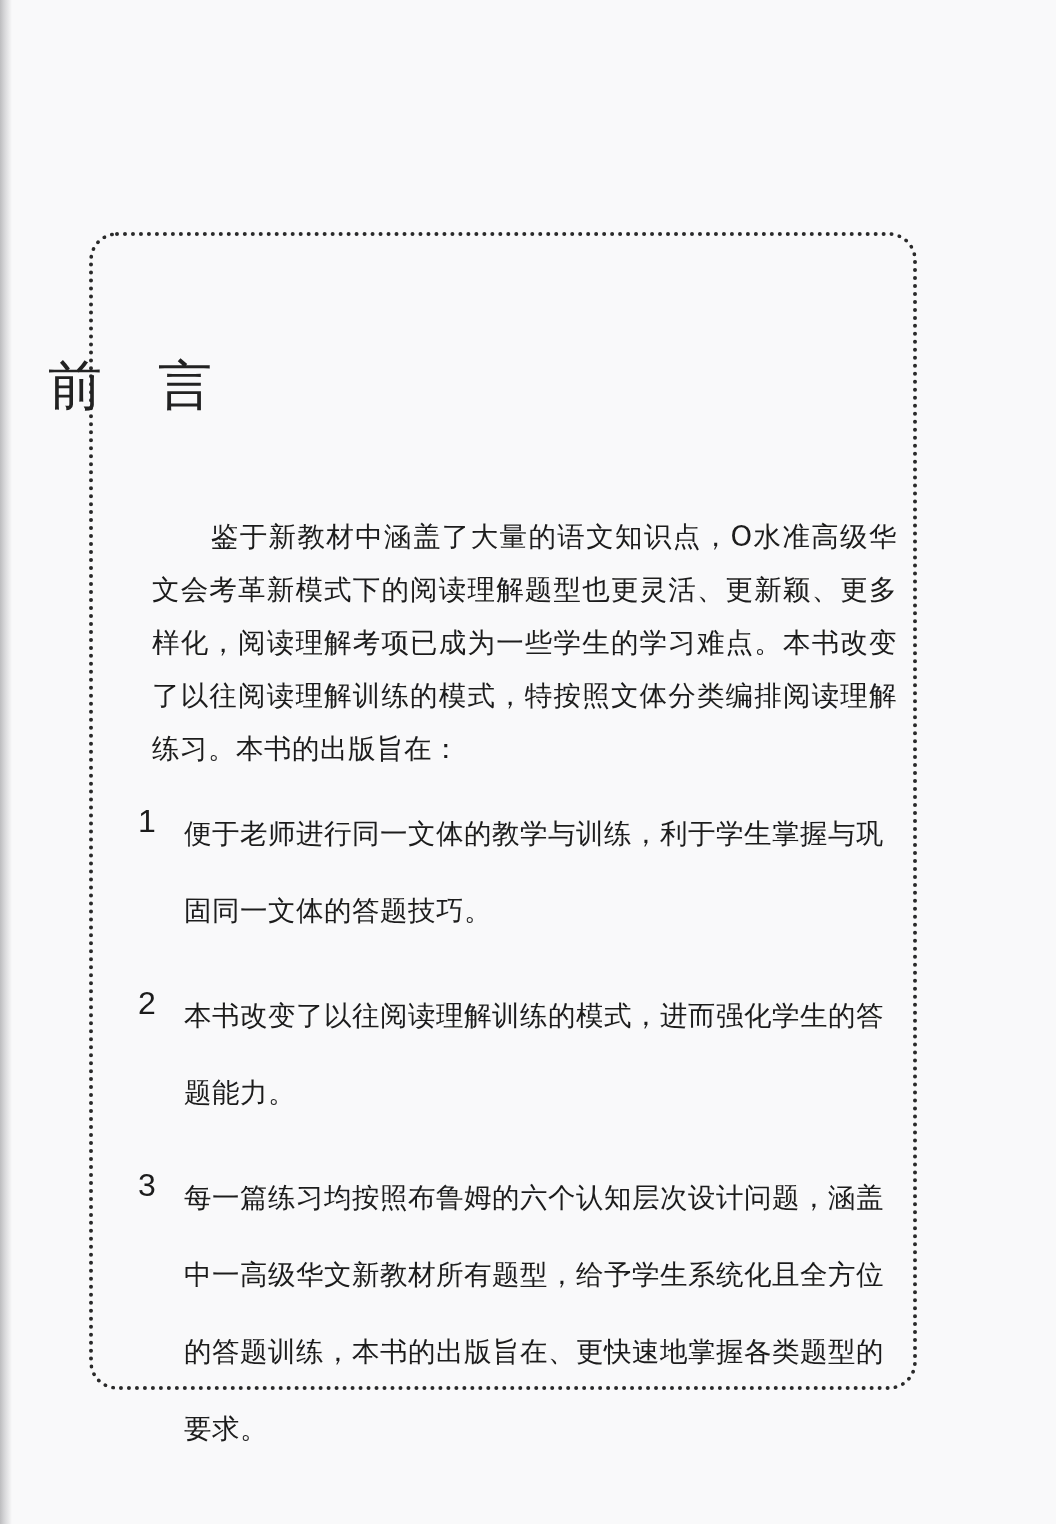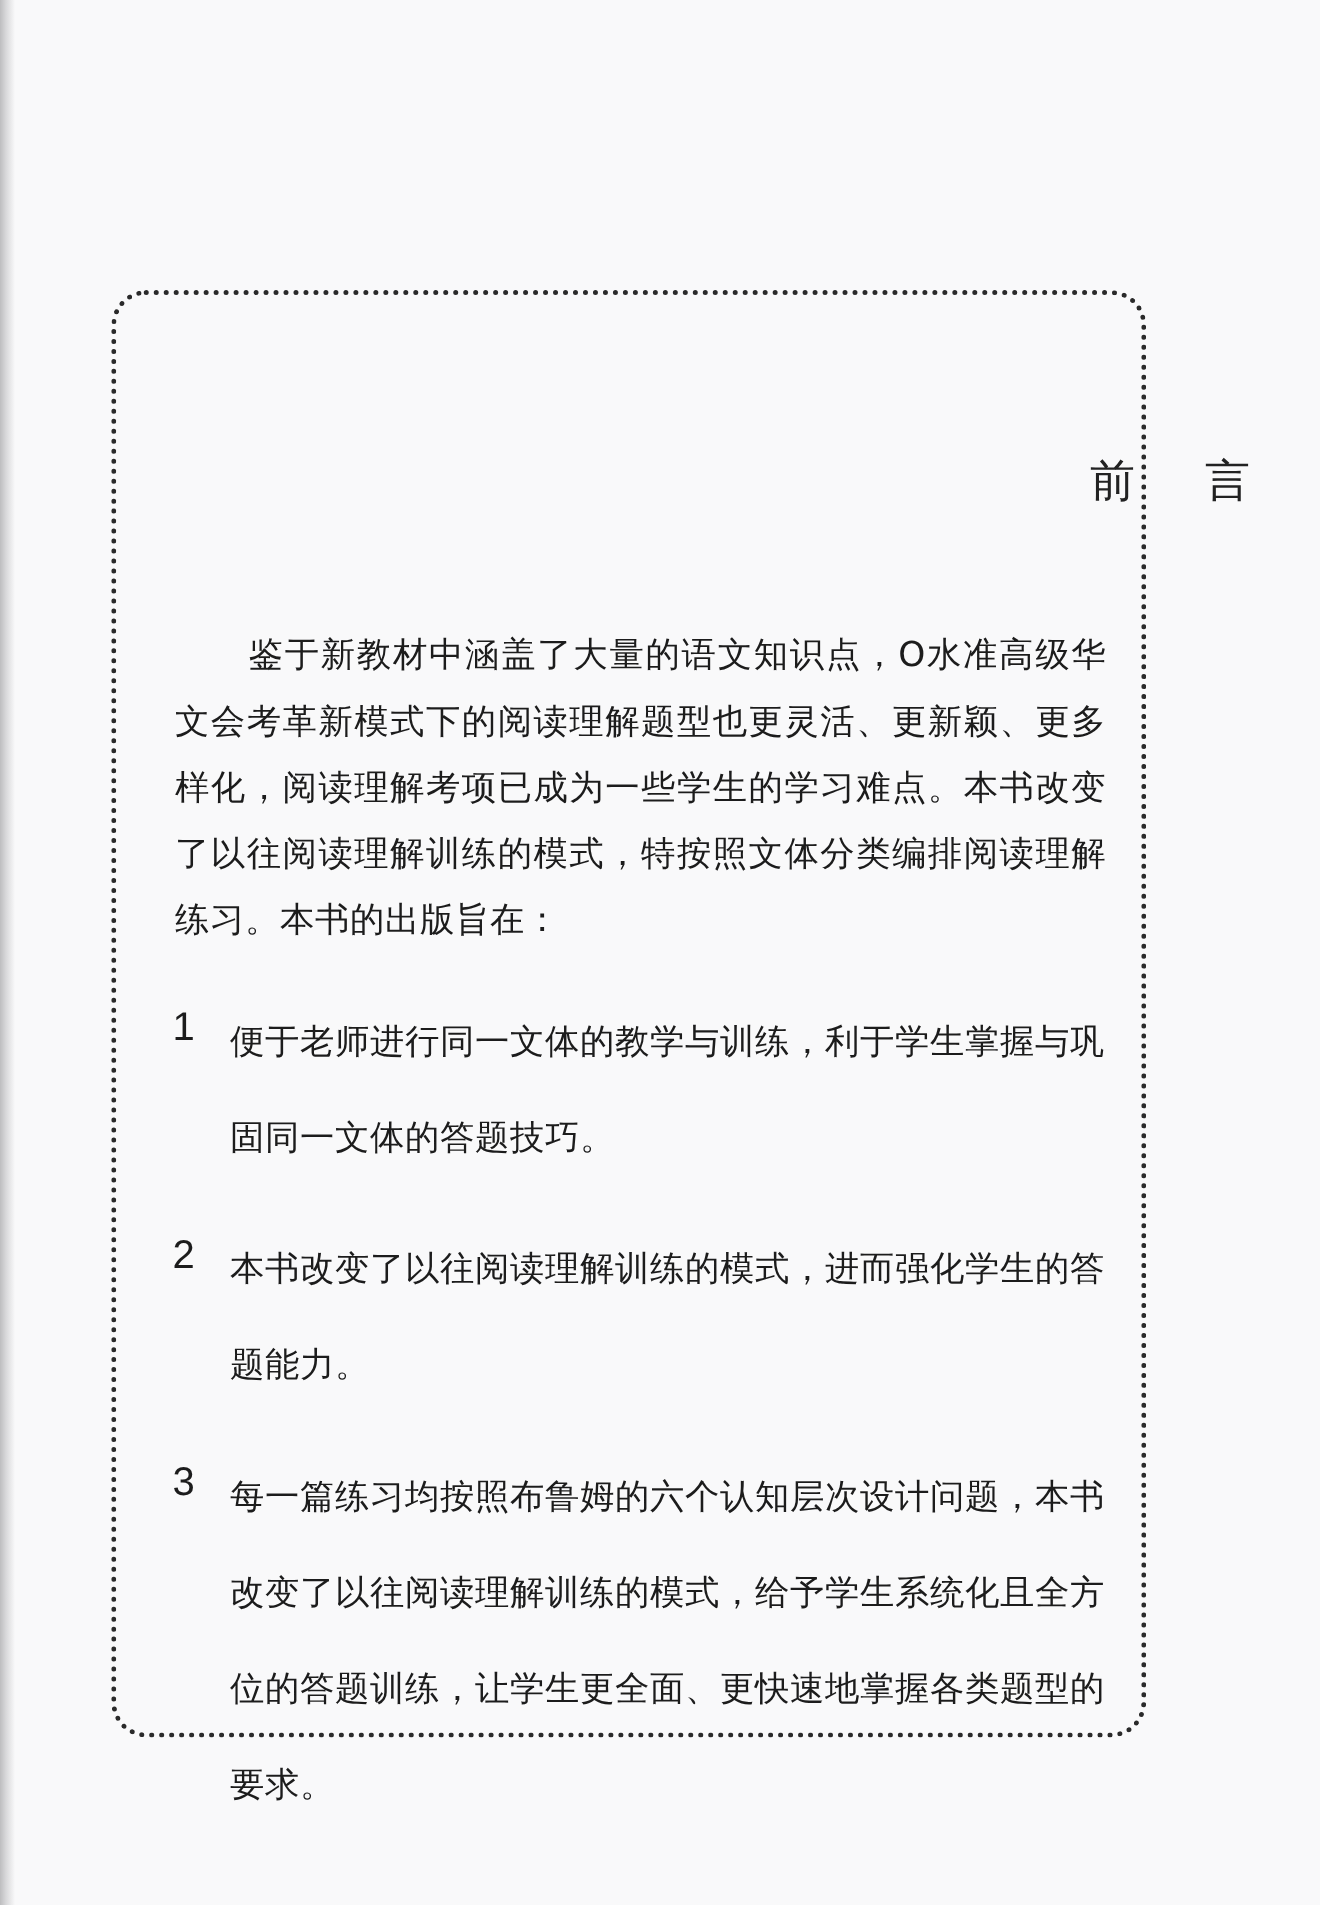--- a/index.html
+++ b/index.html
@@ -29,38 +29,38 @@
       height: 1158px;
       box-sizing: border-box;
       border: 4px dotted #2a2a2a;
       border-radius: 28px;
     }
     .title {
       position: absolute;
       left: 0;
       width: 1056px;
       top: 356px;
-      text-align: right;
-      font-size: 36px;
+      text-align: left;
+      font-size: 54px;
       font-weight: 300;
       letter-spacing: 56px;
       text-indent: 48px;
       line-height: 60px;
       color: #222;
     }
     .intro {
       position: absolute;
       left: 140px;
       top: 498px;
       width: 745px;
       font-size: 27.5px;
       line-height: 53px;
       letter-spacing: 0.5px;
       text-align: justify;
-      margin: 0;
+      margin: 12px;
     }
     .intro .indent { display: inline-block; width: 58px; }
     .points {
       position: absolute;
       left: 138px;
       top: 795px;
       width: 750px;
       margin: 0;
       padding: 0;
       list-style: none;
@@ -101,15 +101,15 @@
   <li class="point">
     <span class="point-num">1</span>
     <span class="point-text">便于老师进行同一文体的教学与训练，利于学生掌握与巩固同一文体的答题技巧。</span>
   </li>
   <li class="point">
     <span class="point-num">2</span>
     <span class="point-text">本书改变了以往阅读理解训练的模式，进而强化学生的答题能力。</span>
   </li>
   <li class="point">
     <span class="point-num">3</span>
-    <span class="point-text">每一篇练习均按照布鲁姆的六个认知层次设计问题，本书改变了以往阅读理解训练的模式，给予学生系统化且全方位的答题训练，让学生更全面、更快速地掌握各类题型的要求。</span>
+    <span class="point-text">每一篇练习均按照布鲁姆的六个认知层次设计问题，涵盖中一高级华文新教材所有题型，给予学生系统化且全方位的答题训练，本书的出版旨在、更快速地掌握各类题型的要求。</span>
   </li>
 </ul>
 
 </body></html>

